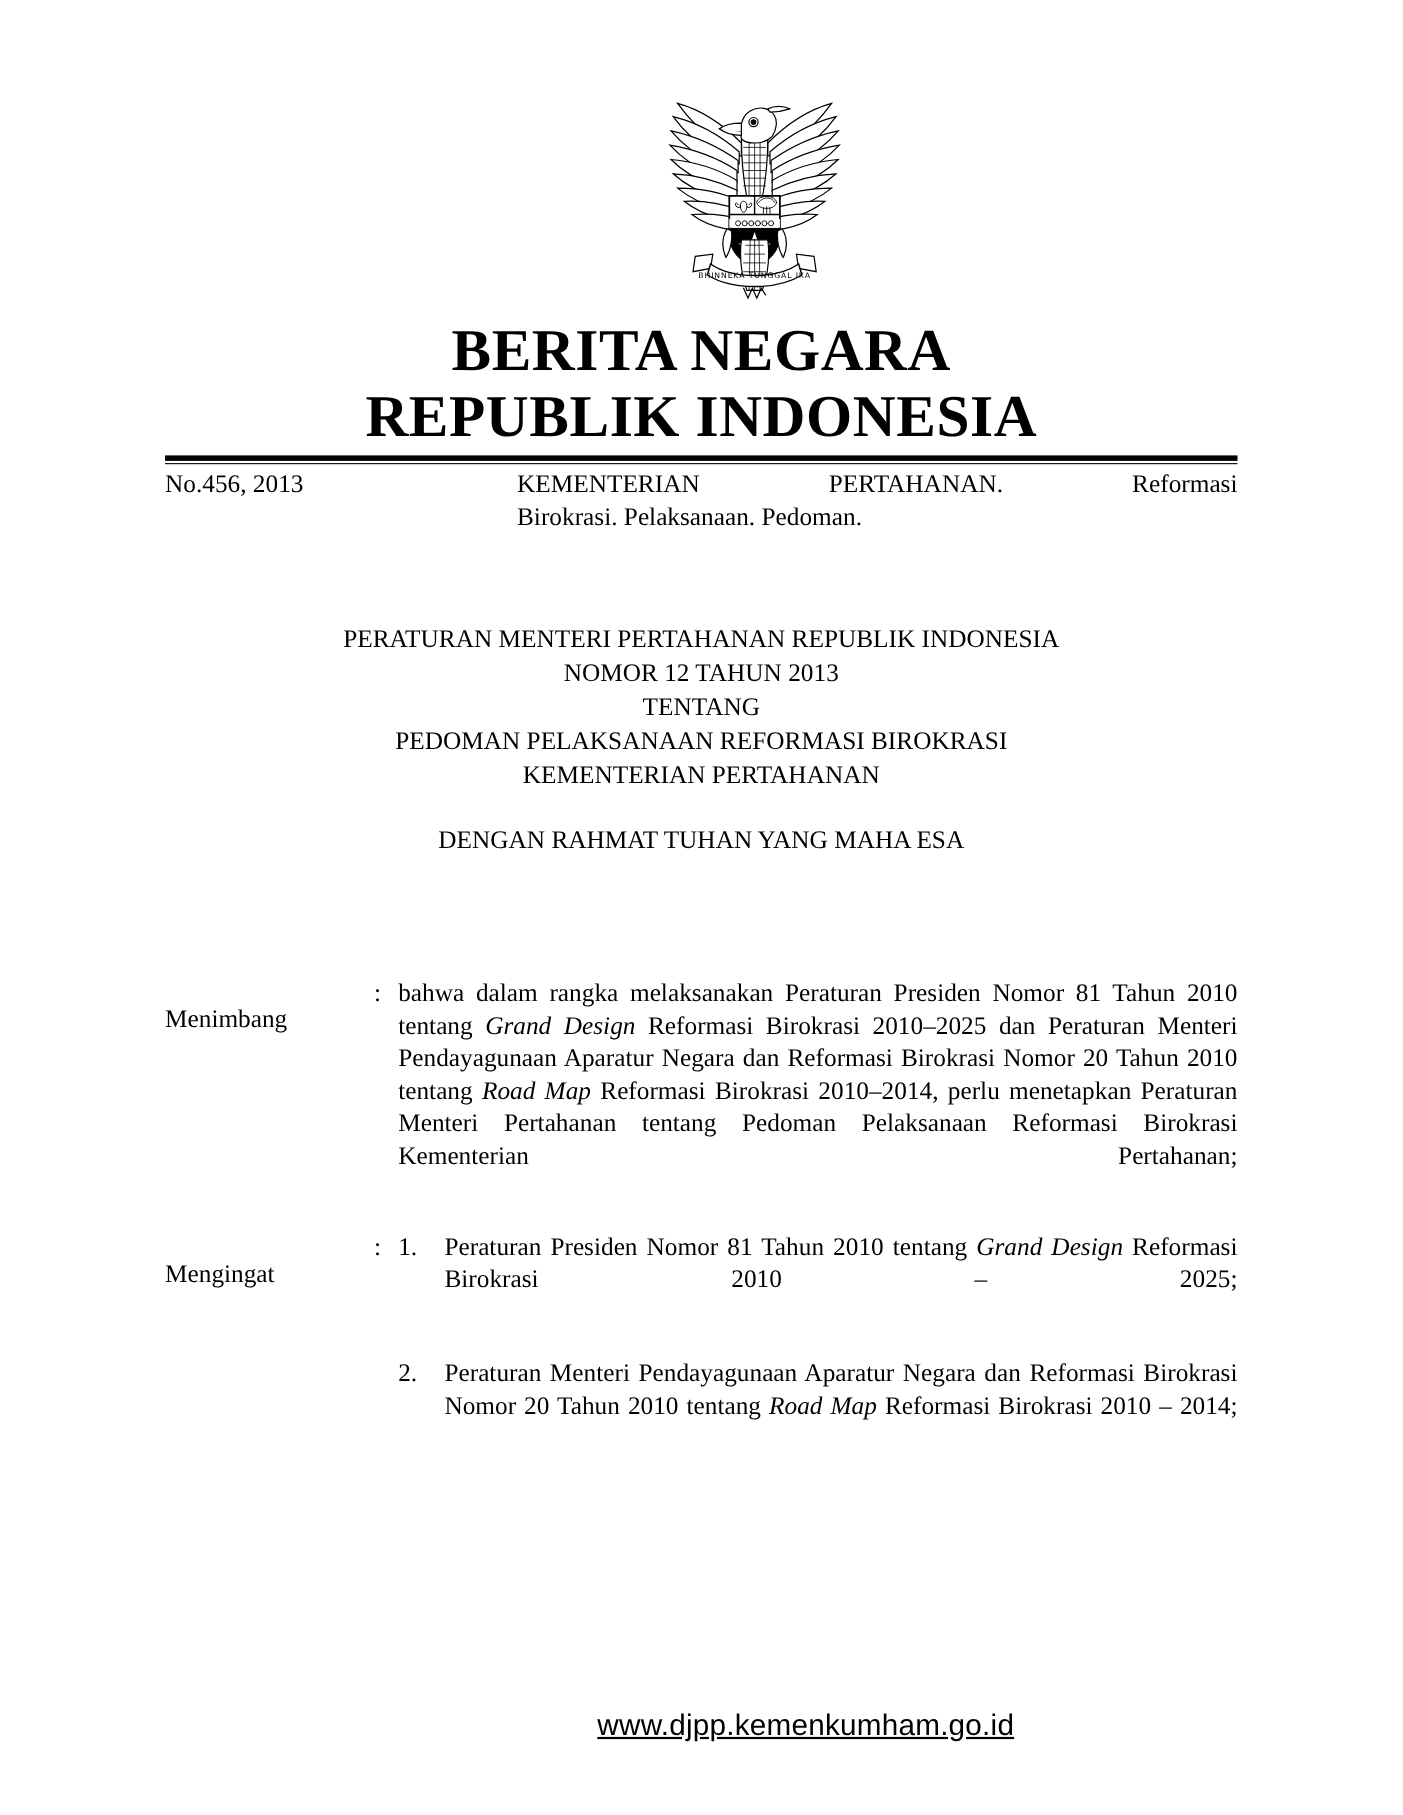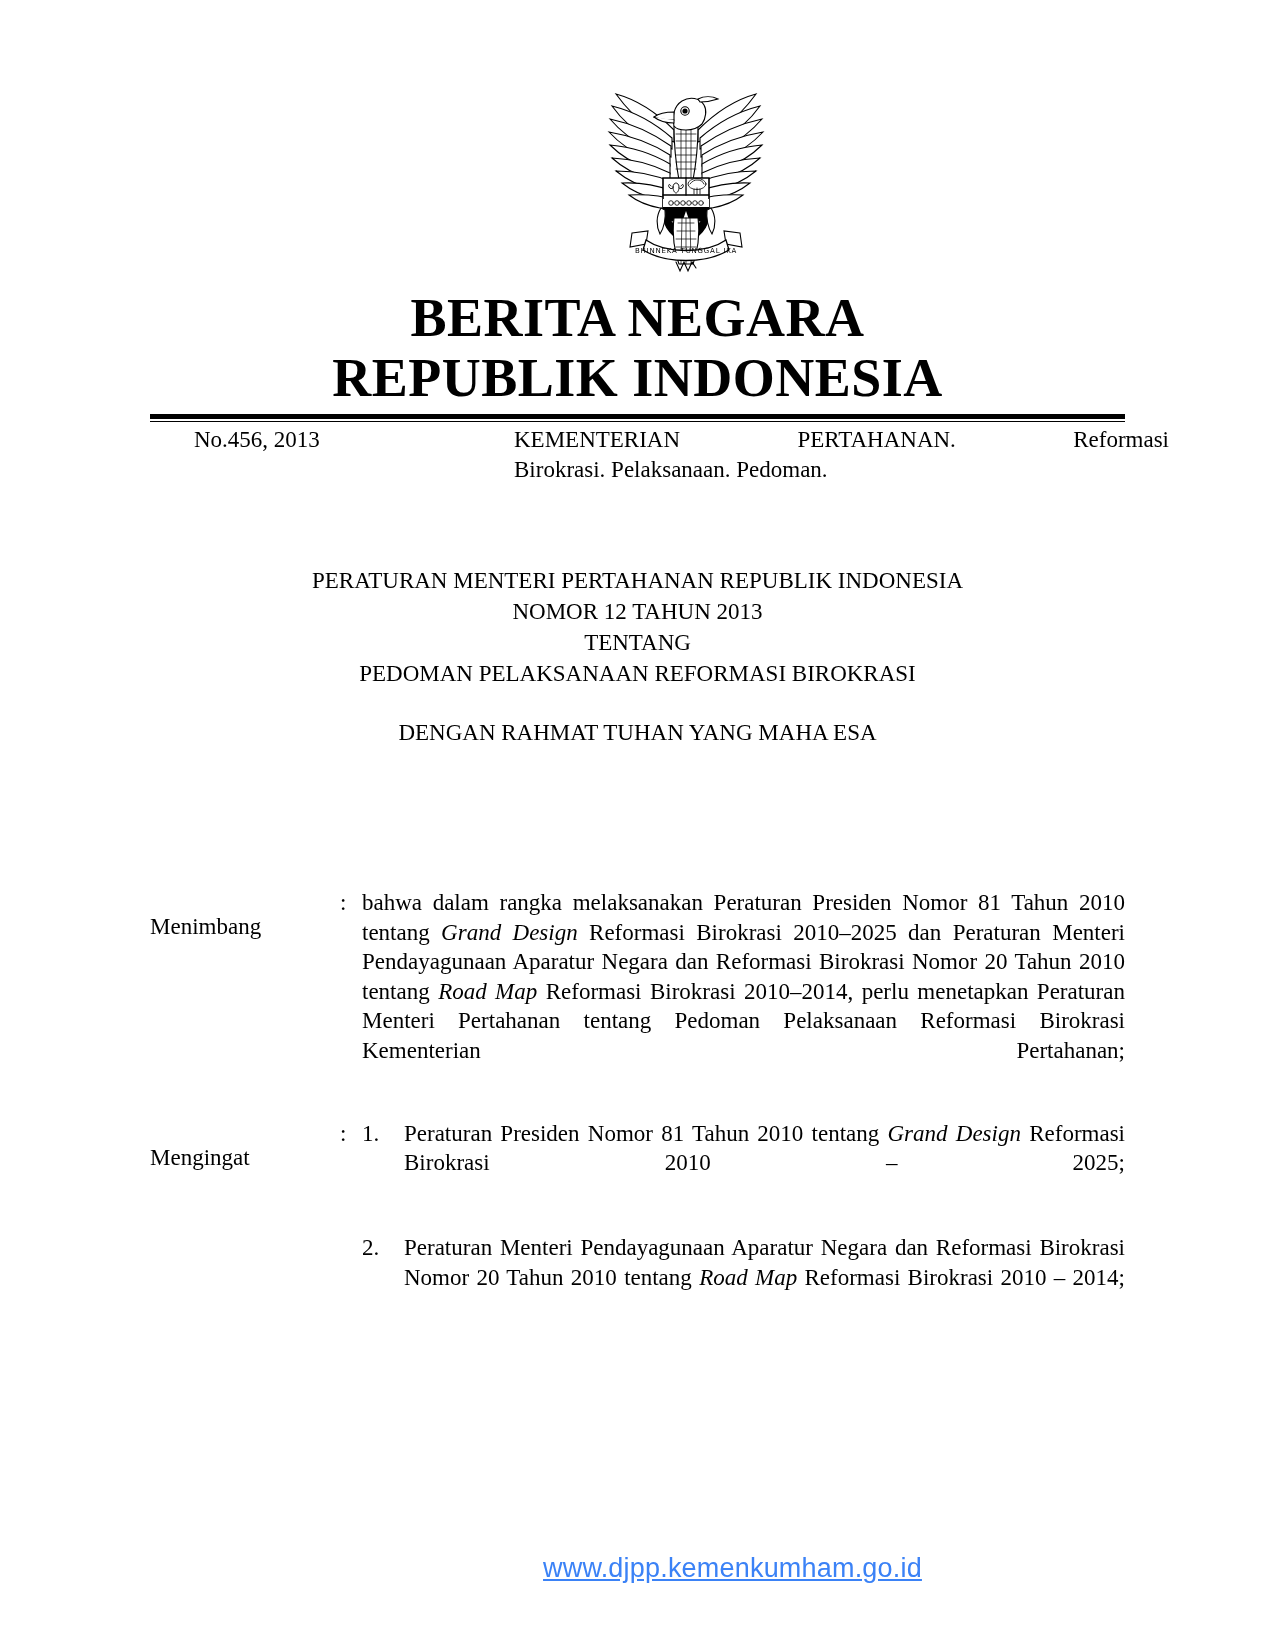--- a/index.html
+++ b/index.html
@@ -62,21 +62,20 @@
   }
 
   
   .issue-row {
     position: absolute;
     top: 425px;
     left: 150px;
     width: 975px;
     display: flex;
     align-items: flex-start;
-    margin-left: 44px;
   }
   .issue-no {
     width: 320px;
     font-size: 23px;
     line-height: 30px;
     flex: 0 0 320px;
   }
   .issue-subject {
     flex: 1 1 auto;
     font-size: 23px;
@@ -189,21 +188,21 @@
     top: 1553px;
     left: 0;
     width: 1275px;
     text-align: center;
     padding-left: 190px;
     box-sizing: border-box;
   }
   .watermark span {
     font-family: "Liberation Sans", "DejaVu Sans", sans-serif;
     font-size: 27px;
-    color: #3b82f6;
+    color: #000000;
     text-decoration: underline;
     letter-spacing: 0.2px;
   }
 </style>
 </head>
 <body>
 
 <div class="page">
 
   <div class="emblem-wrap">
@@ -314,20 +313,21 @@
       <span class="ln1">KEMENTERIAN PERTAHANAN. Reformasi</span>
       <span class="ln2">Birokrasi. Pelaksanaan. Pedoman.</span>
     </div>
   </div>
 
   <div class="title-block">
     <div class="title-line">PERATURAN MENTERI PERTAHANAN REPUBLIK INDONESIA</div>
     <div class="title-line">NOMOR 12 TAHUN 2013</div>
     <div class="title-line">TENTANG</div>
     <div class="title-line">PEDOMAN PELAKSANAAN REFORMASI BIROKRASI</div>
+    <div class="title-line">KEMENTERIAN PERTAHANAN</div>
     <div class="title-gap"></div>
     <div class="title-line">DENGAN RAHMAT TUHAN YANG MAHA ESA</div>
     <div class="title-gap-sm"></div>
   </div>
 
   <div class="clauses">
 
     <div class="clause">
       <div class="clause-label">Menimbang</div>
       <div class="clause-colon">:</div>

